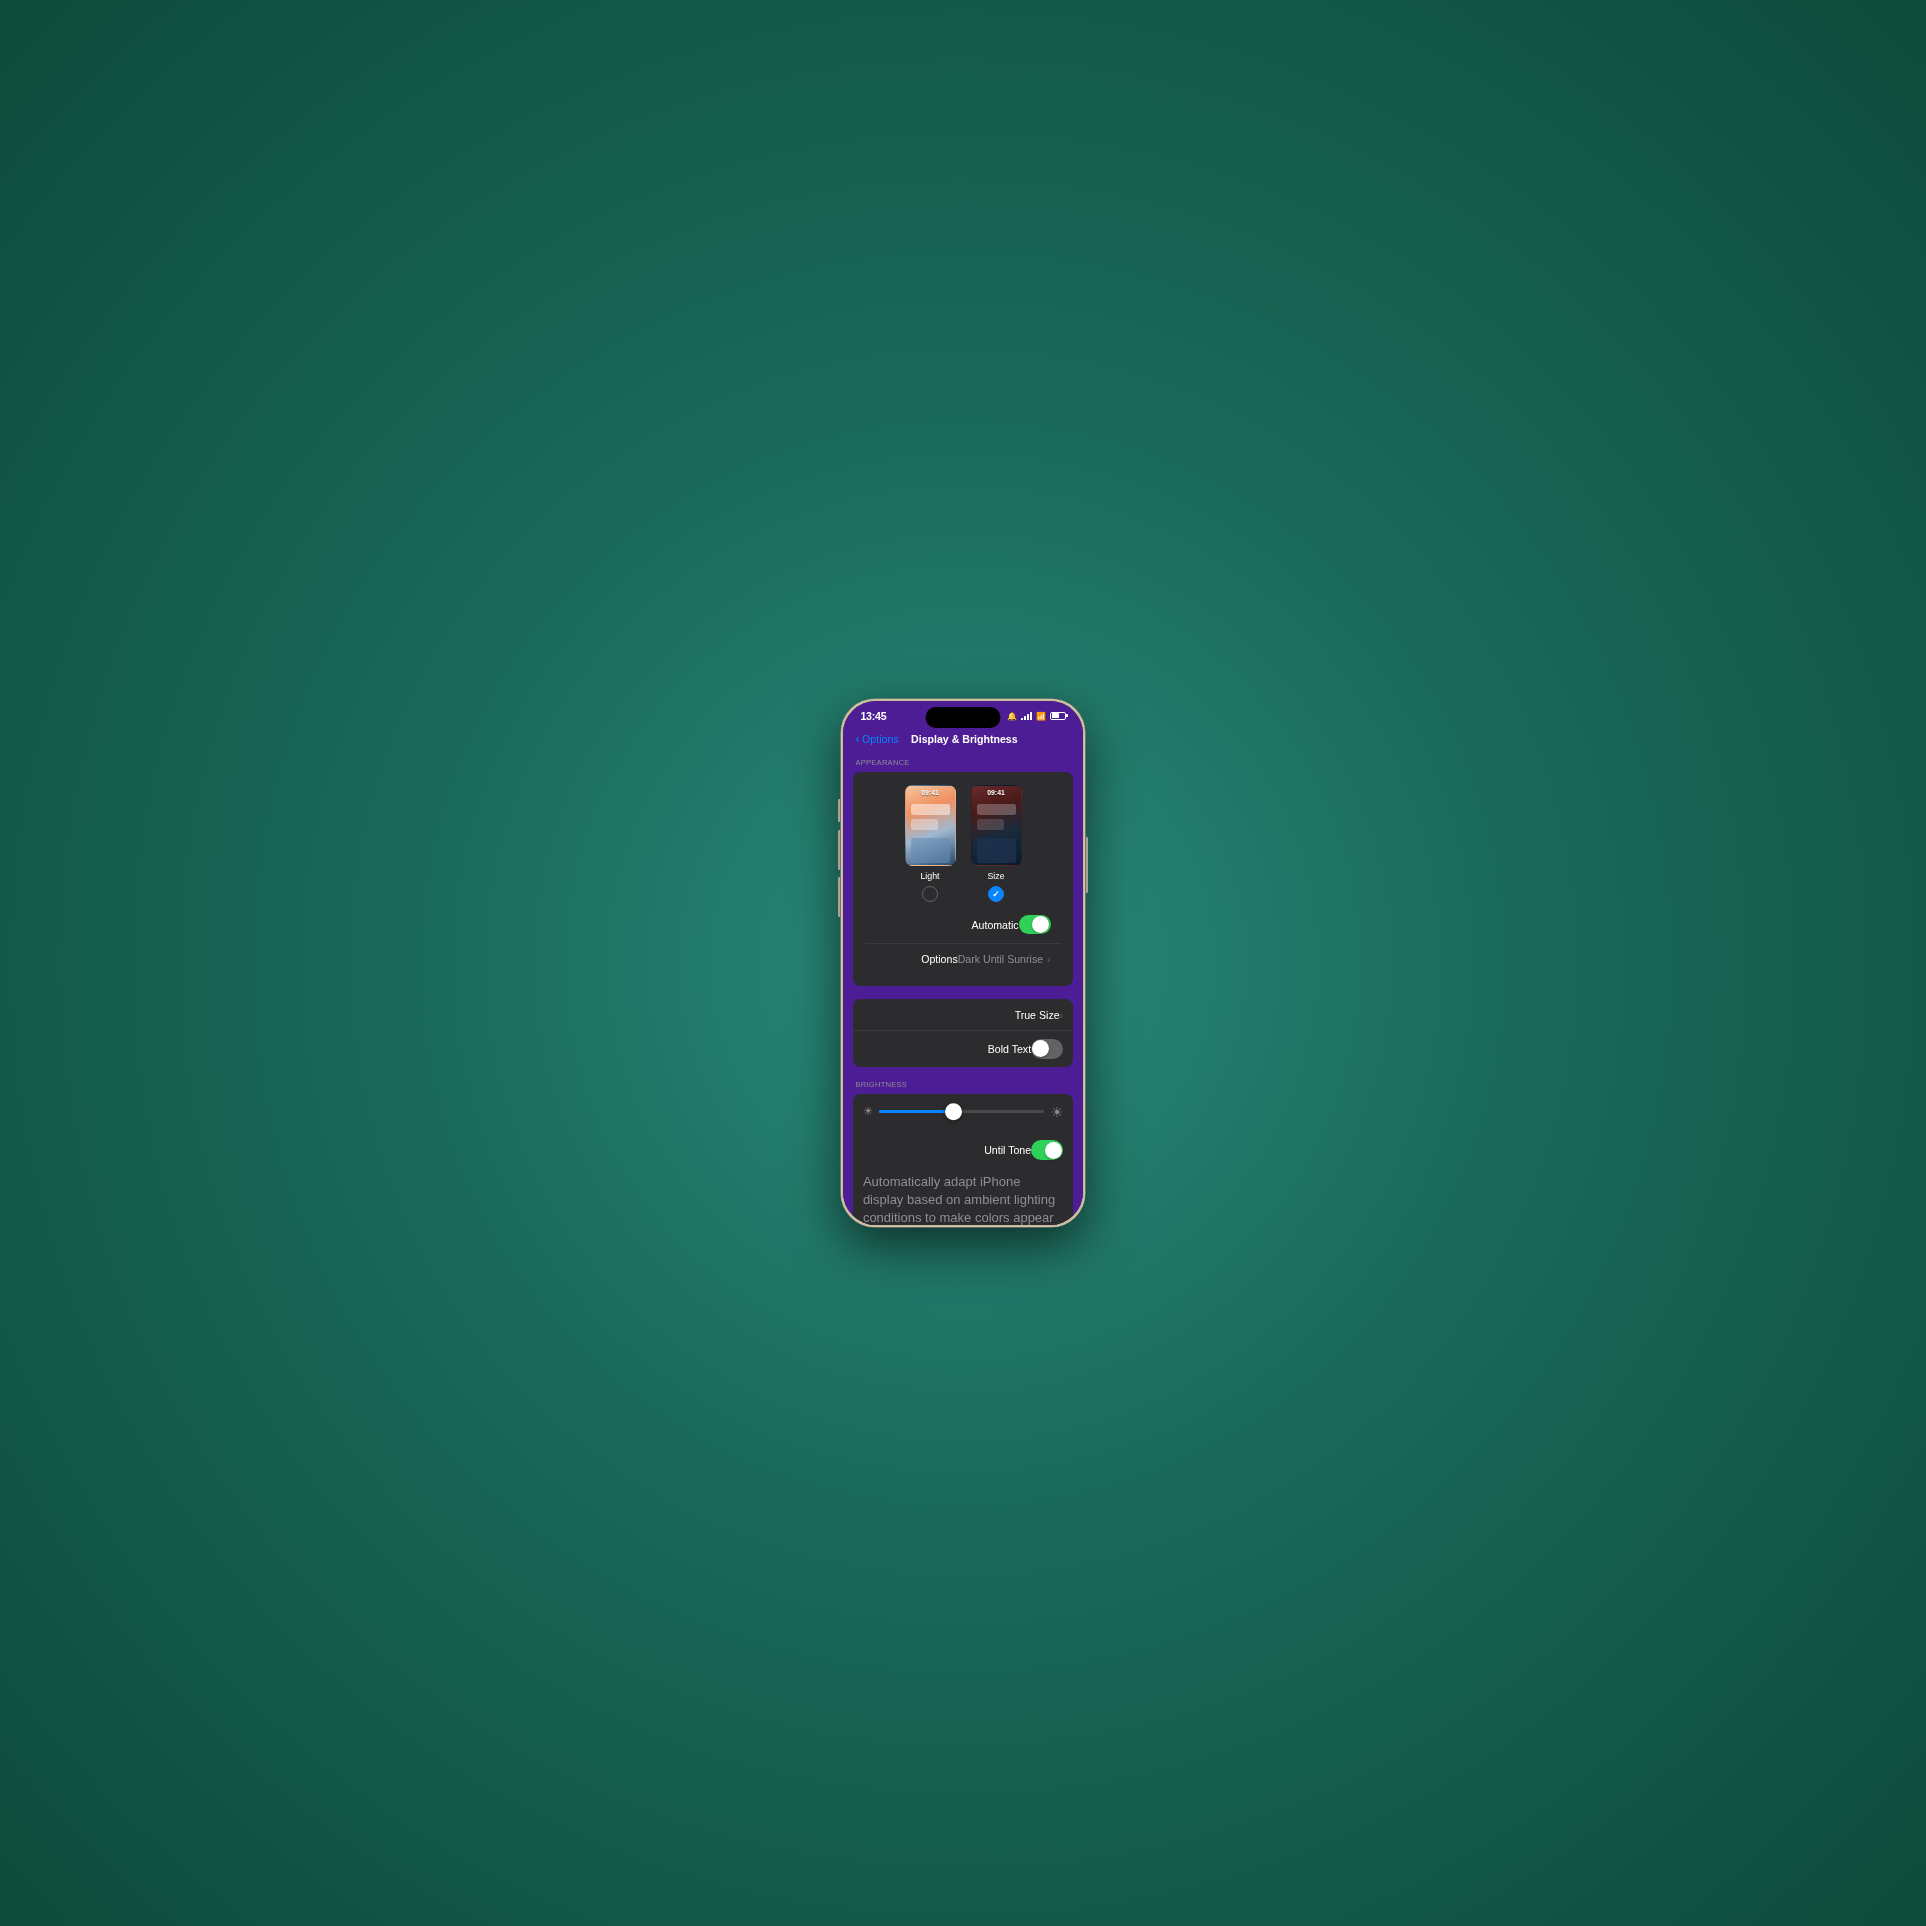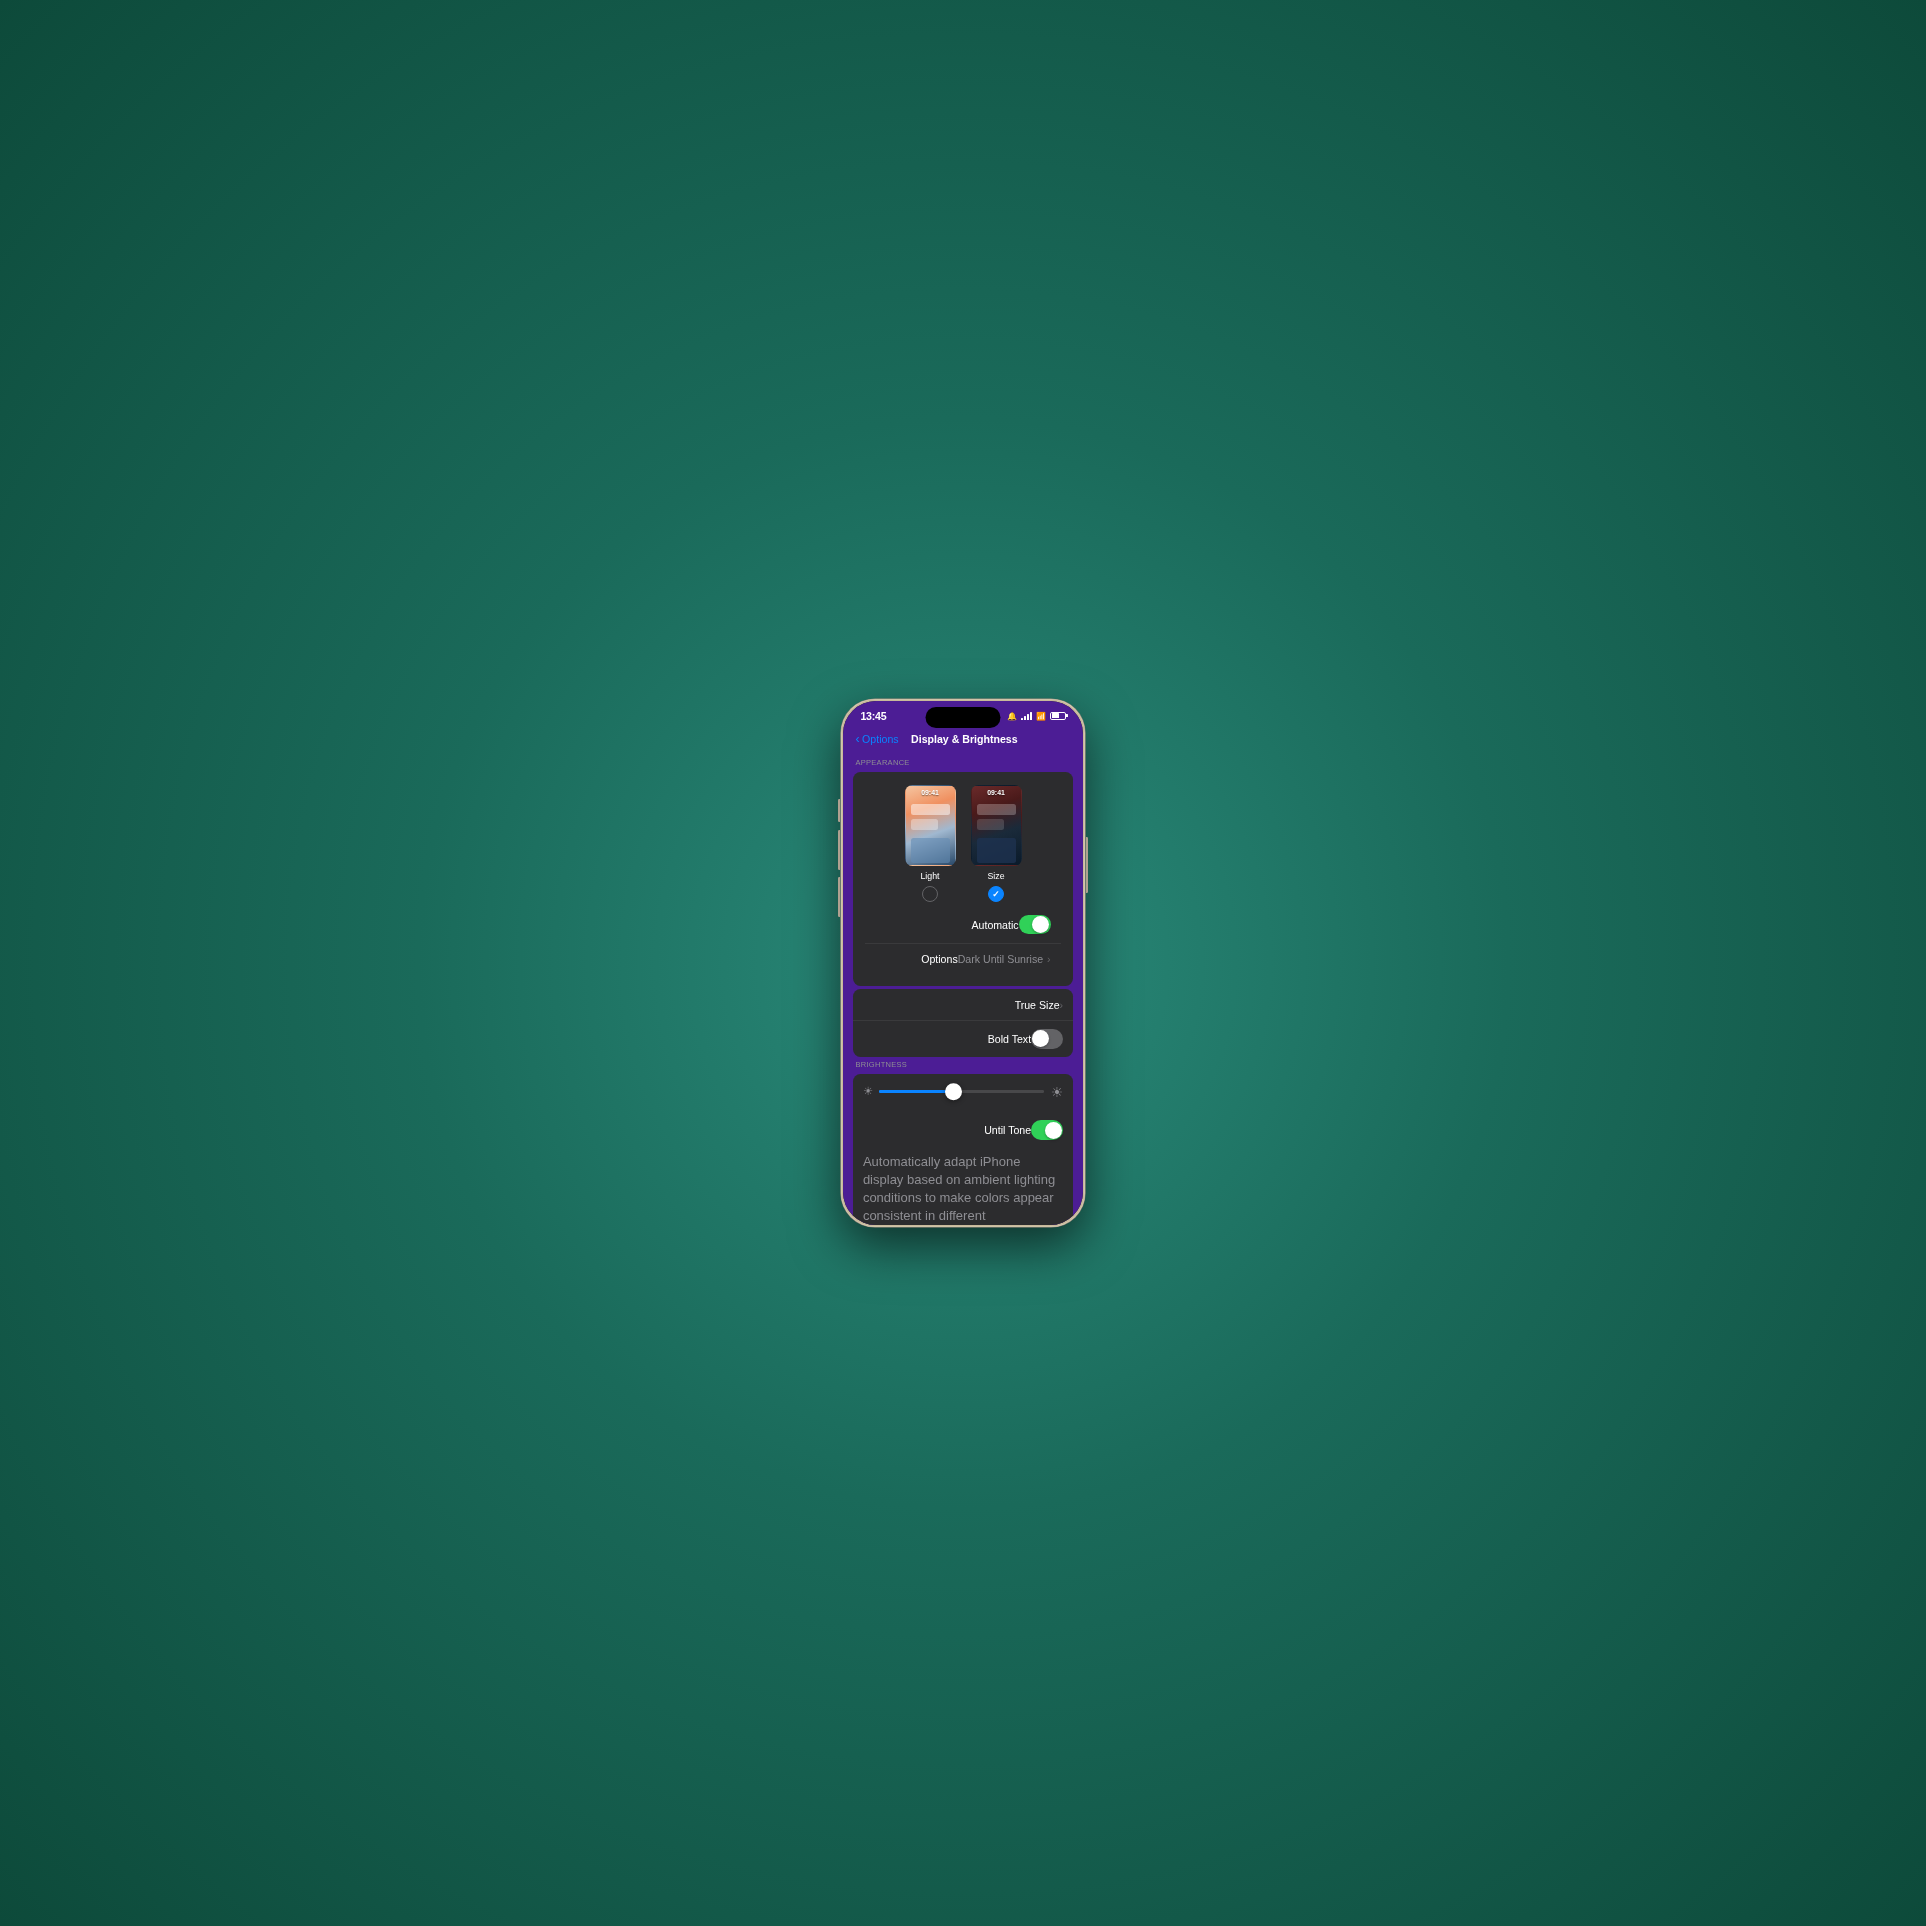--- a/index.html
+++ b/index.html
@@ -161,21 +161,21 @@
       color: #8e8e93;
       letter-spacing: 0.3px;
       text-transform: uppercase;
       padding: 0 12.5px 5px;
     }
 
     
     .card {
       background: #2c2c2e;
       border-radius: 7.5px;
-      margin: 0 10px 3px;
+      margin: 0 10px 13px;
       overflow: hidden;
     }
 
     
     .appearance-card {
       padding: 12.5px;
     }
 
     .appearance-options {
       display: flex;

